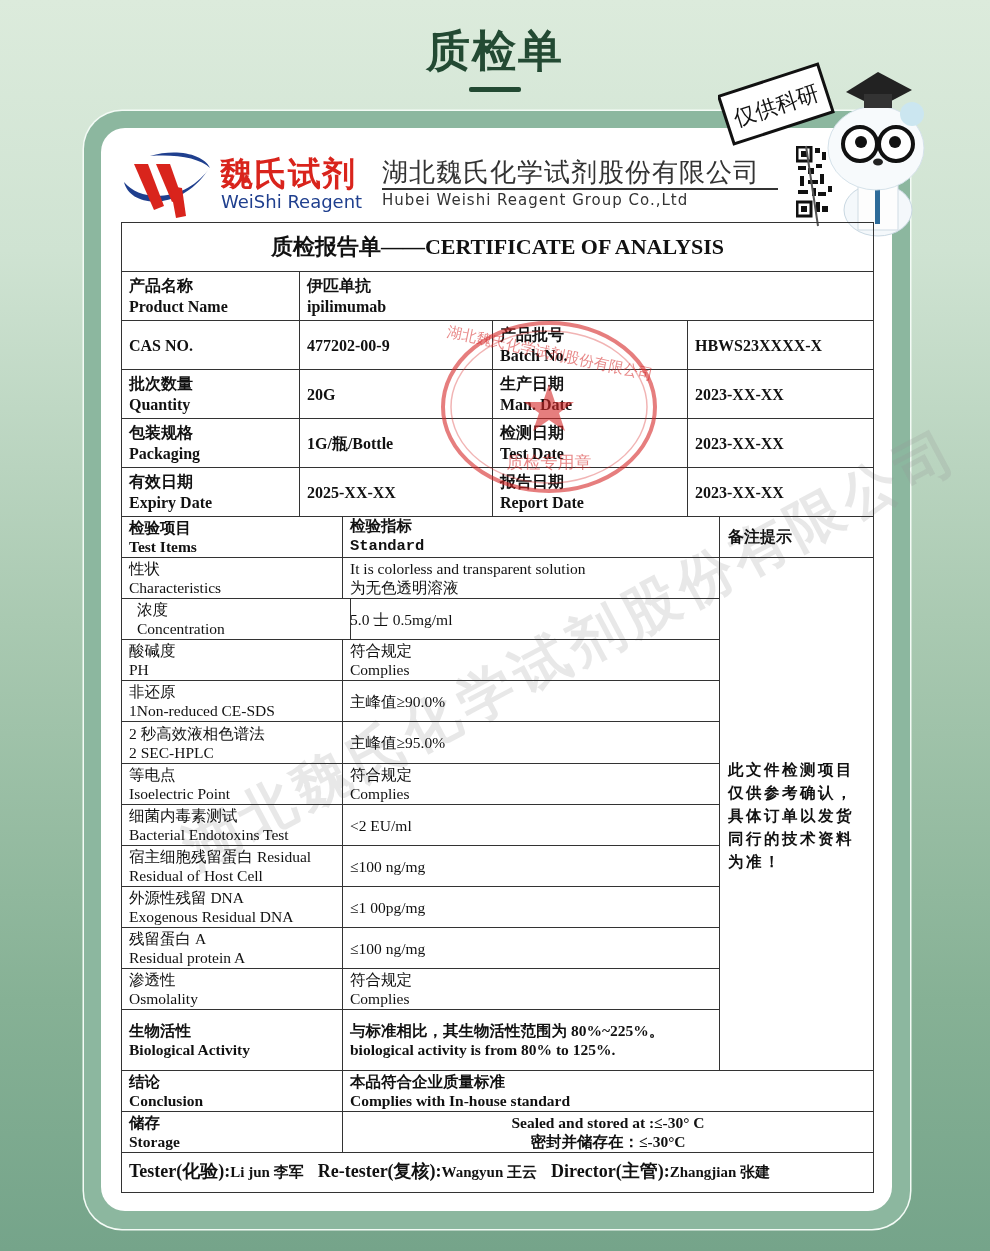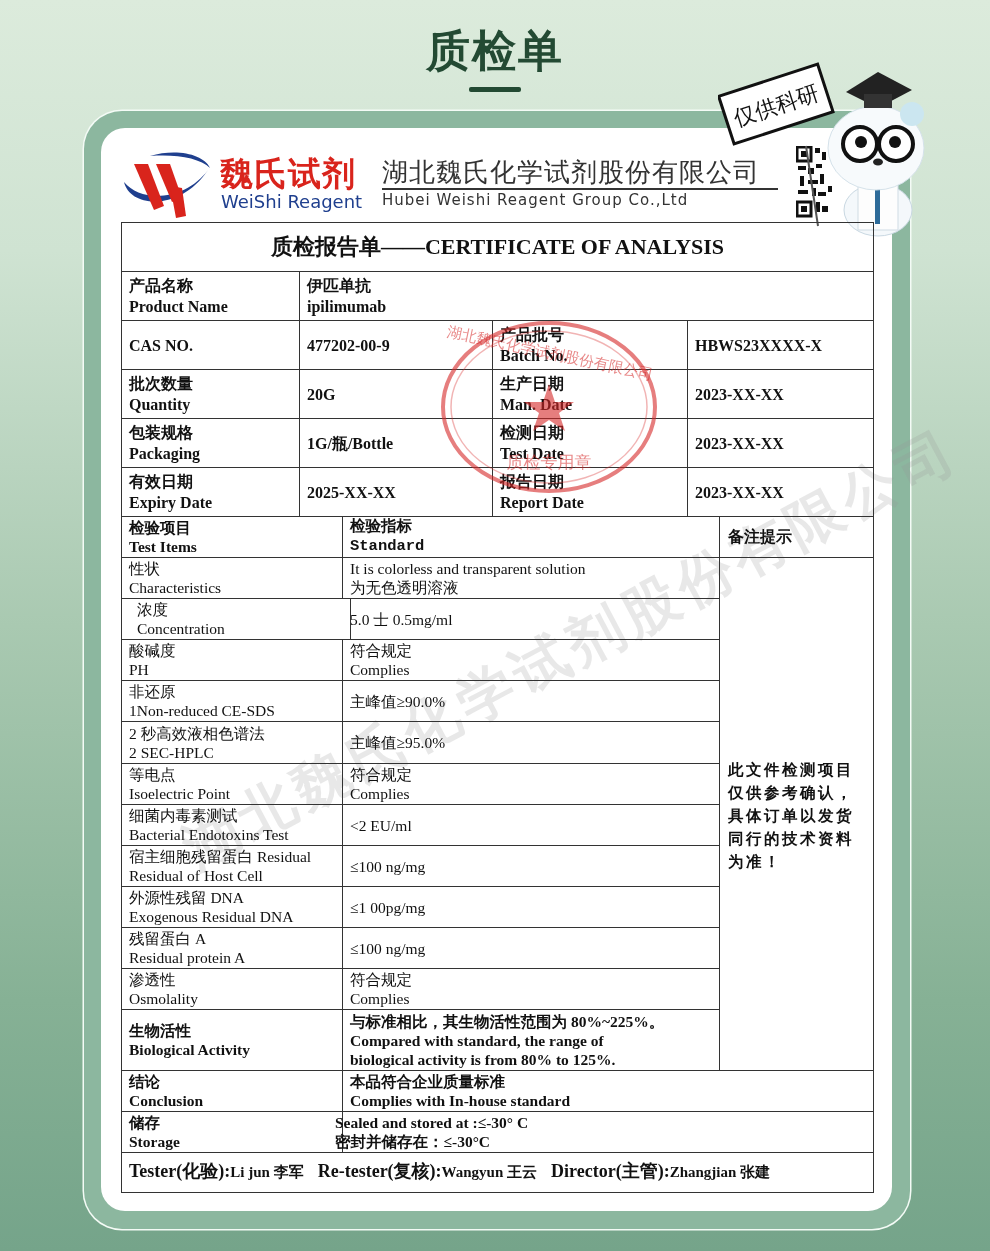--- a/index.html
+++ b/index.html
@@ -344,21 +344,20 @@
       </div>
   </div>
 
   <div class="row" style="top:787px;height:61px;width:598px;">
     <div class="tcell bold" style="left:0;width:221px;">
         <span>生物活性</span>
         <span>Biological Activity</span>
       </div>
     <div class="tcell bold" style="left:221px;width:377px;">
         <span>与标准相比，其生物活性范围为 80%~225%。</span>
-        <span>Compared with standard, the range of</span>
         <span>biological activity is from 80% to 125%.</span>
       </div>
   </div>
 
   <div class="note-col" style="top:294px;height:554px;">
     <div class="note-head">备注提示</div>
     <div class="note-body">此文件检测项目仅供参考确认，具体订单以发货同行的技术资料为准！</div>
   </div>
 
   <div class="row" style="top:848px;height:41px;">
@@ -370,21 +369,21 @@
         <span>结论</span>
         <span>Conclusion</span>
       </div>
   </div>
 
   <div class="row" style="top:889px;height:41px;">
     <div class="tcell bold" style="left:0;width:221px;">
         <span>储存</span>
         <span>Storage</span>
       </div>
-    <div class="tcell bold" style="left:206px;width:530px;border-right:none;">
+    <div class="tcell bold" style="left:221px;width:530px;border-right:none;text-align:center;">
         <span>Sealed and stored at :≤-30° C</span>
         <span>密封并储存在：≤-30°C</span>
       </div>
   </div>
 
   <div class="sign-row">
     <span class="sign-item"><span>Tester(化验):</span><span class="val">Li jun  李军</span></span>
     <span class="sign-item"><span>Re-tester(复核):</span><span class="val">Wangyun 王云</span></span>
     <span class="sign-item"><span>Director(主管):</span><span class="val">Zhangjian 张建</span></span>
   </div>

